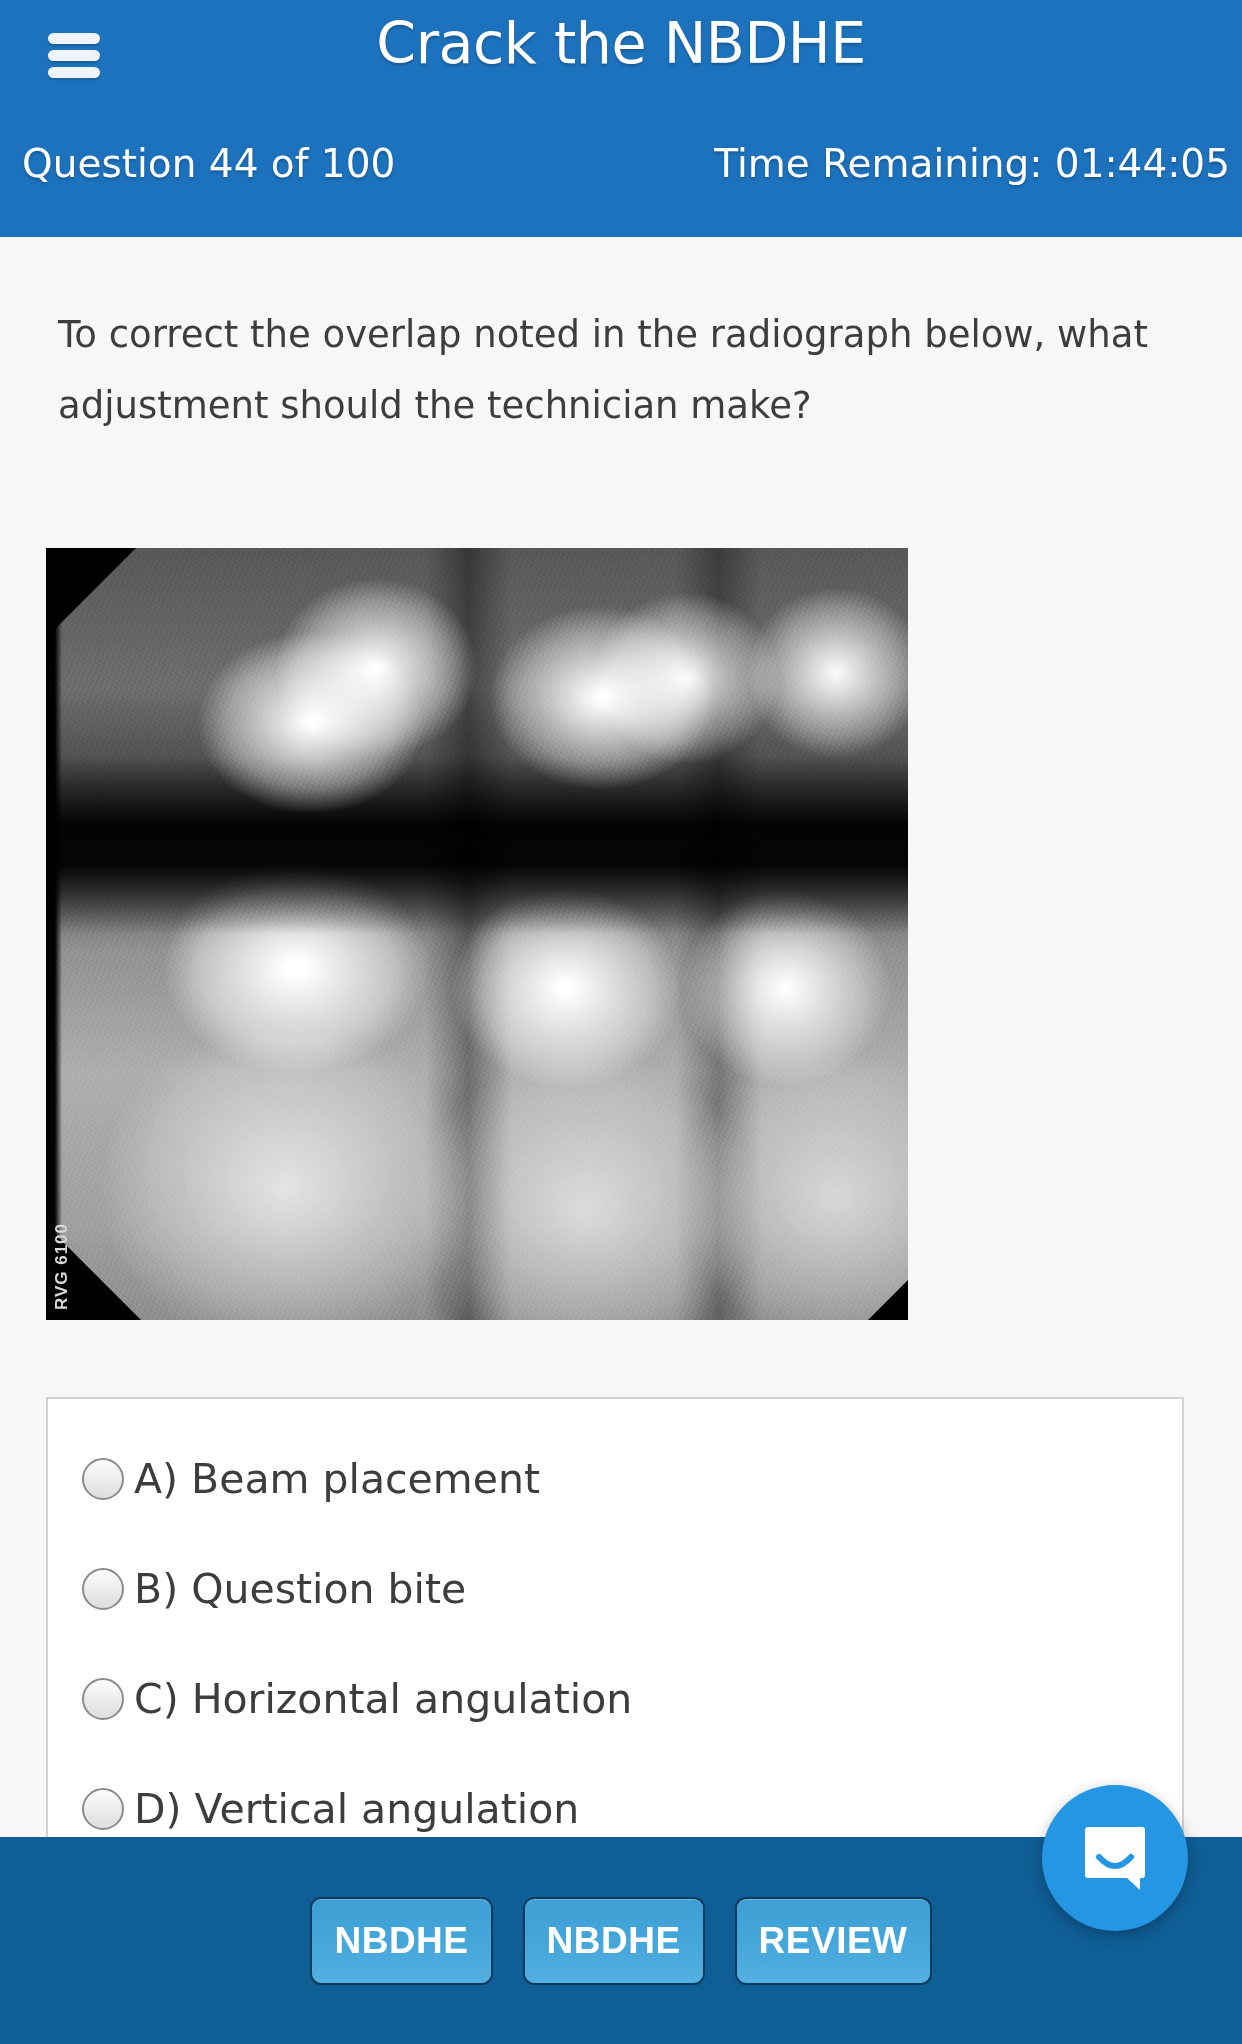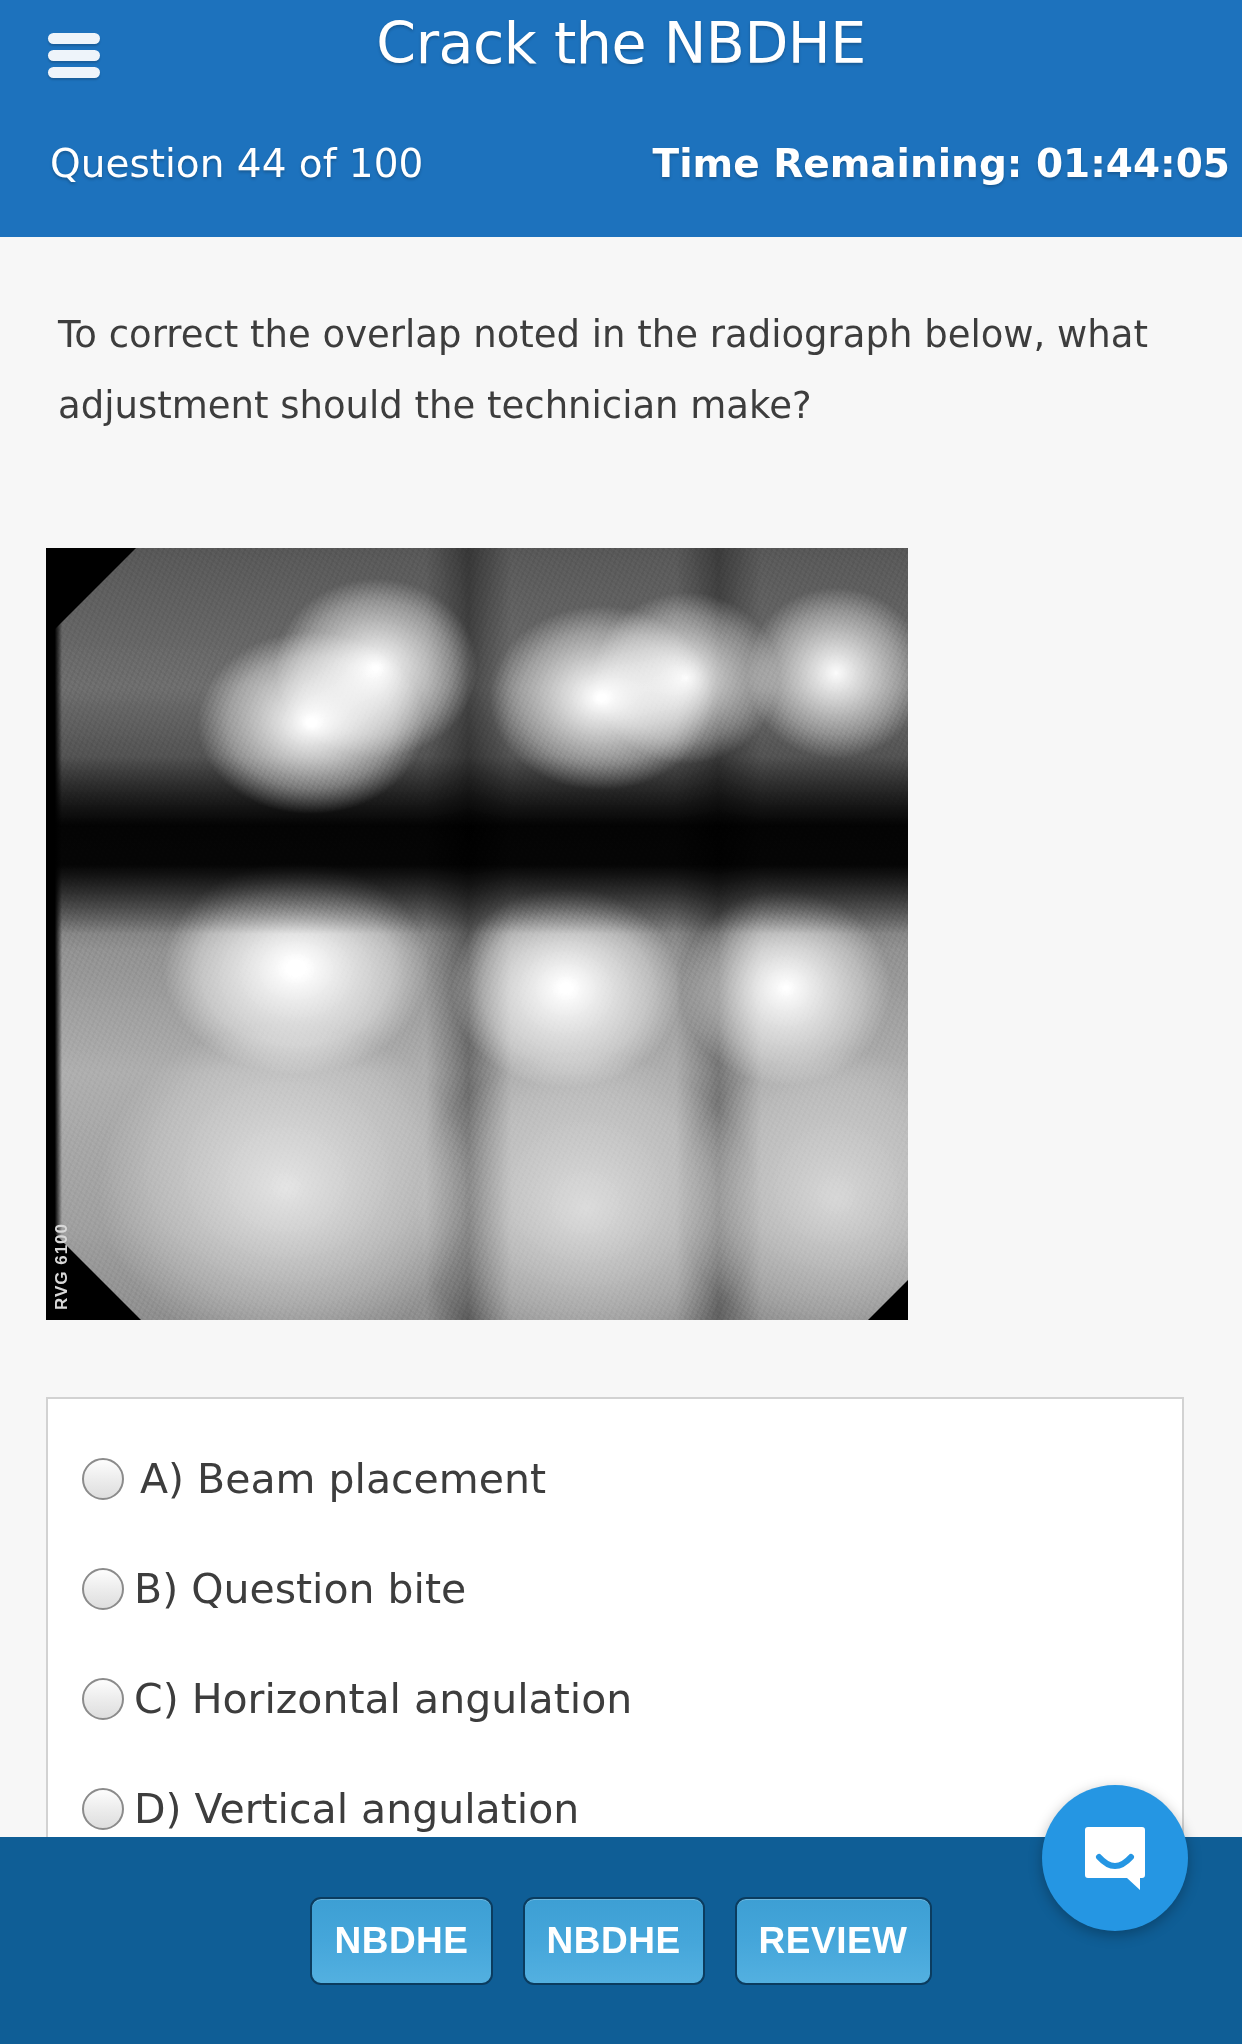--- a/index.html
+++ b/index.html
@@ -72,30 +72,29 @@
 
   .q-counter {
     position: absolute;
     left: 22px;
     top: 16px;
     color: #ffffff;
     font-size: 39px;
     font-weight: 400;
     text-shadow: 0 2px 3px rgba(0,0,0,0.22);
     font-family: "DejaVu Sans", sans-serif;
-    margin-left: 28px;
   }
 
   .timer {
     position: absolute;
     right: 12px;
     top: 16px;
     color: #ffffff;
     font-size: 39px;
-    font-weight: 700;
+    font-weight: 400;
     text-shadow: 0 2px 3px rgba(0,0,0,0.22);
     font-family: "DejaVu Sans", sans-serif;
   }
 
   
   .content {
     position: absolute;
     top: 237px; left: 0;
     width: 1242px;
     height: 1600px;
@@ -217,21 +216,21 @@
   }
 
   .option {
     display: flex;
     align-items: center;
     padding: 0 0 0 34px;
     height: 80px;
     margin-top: 30px;
     cursor: pointer;
   }
-  .option:first-child { margin-top: 40px; gap: 6px; }
+  .option:first-child { margin-top: 40px; }
 
   .radio {
     flex: 0 0 auto;
     width: 42px;
     height: 42px;
     border-radius: 50%;
     border: 2px solid #8b8b8b;
     background: linear-gradient(to bottom, #fdfdfd 0%, #eeeeee 45%, #dedede 100%);
     margin-right: 10px;
   }

